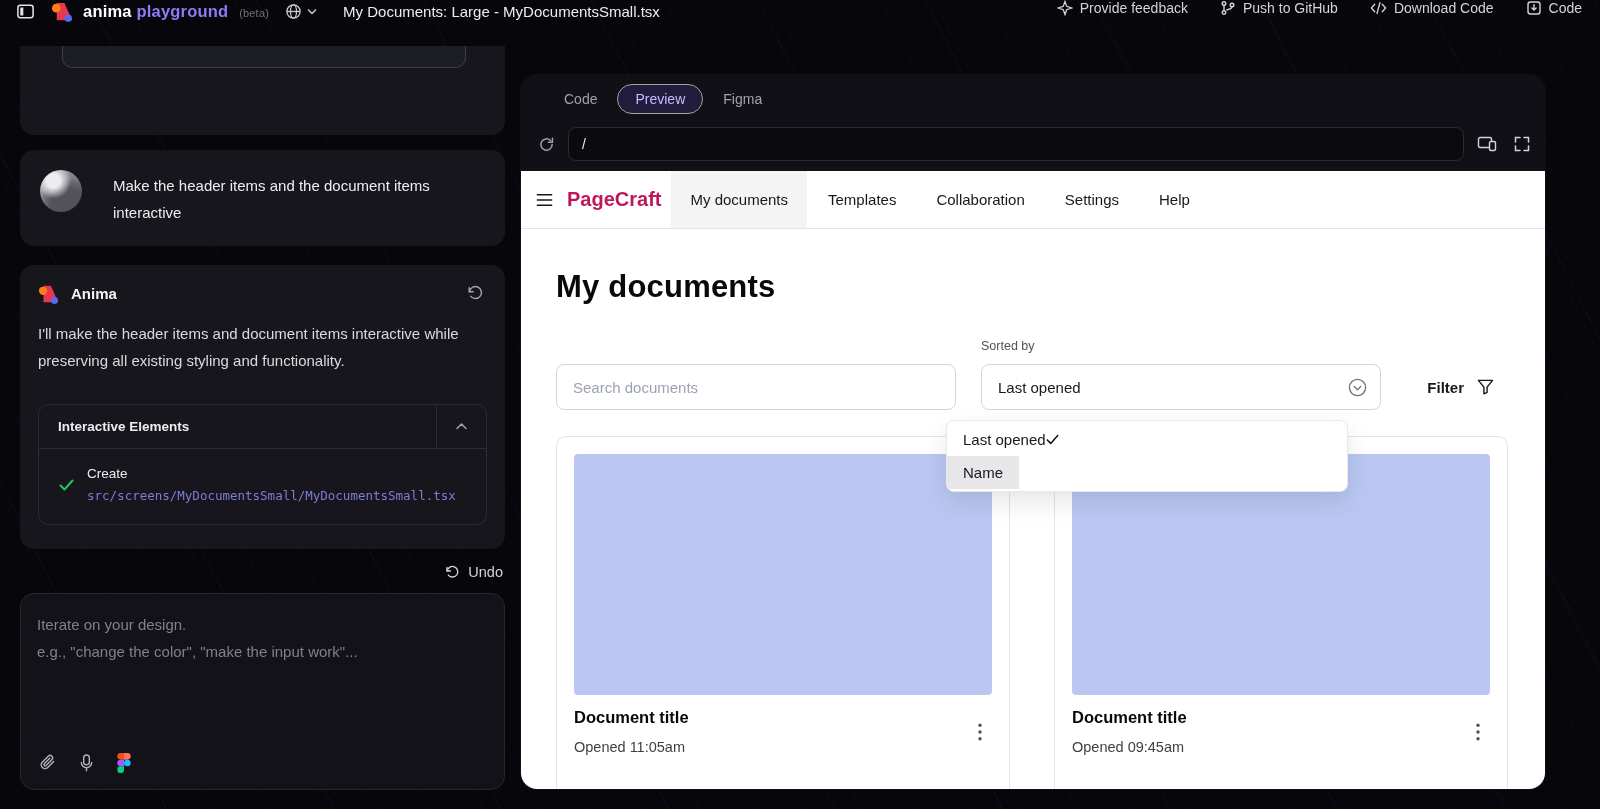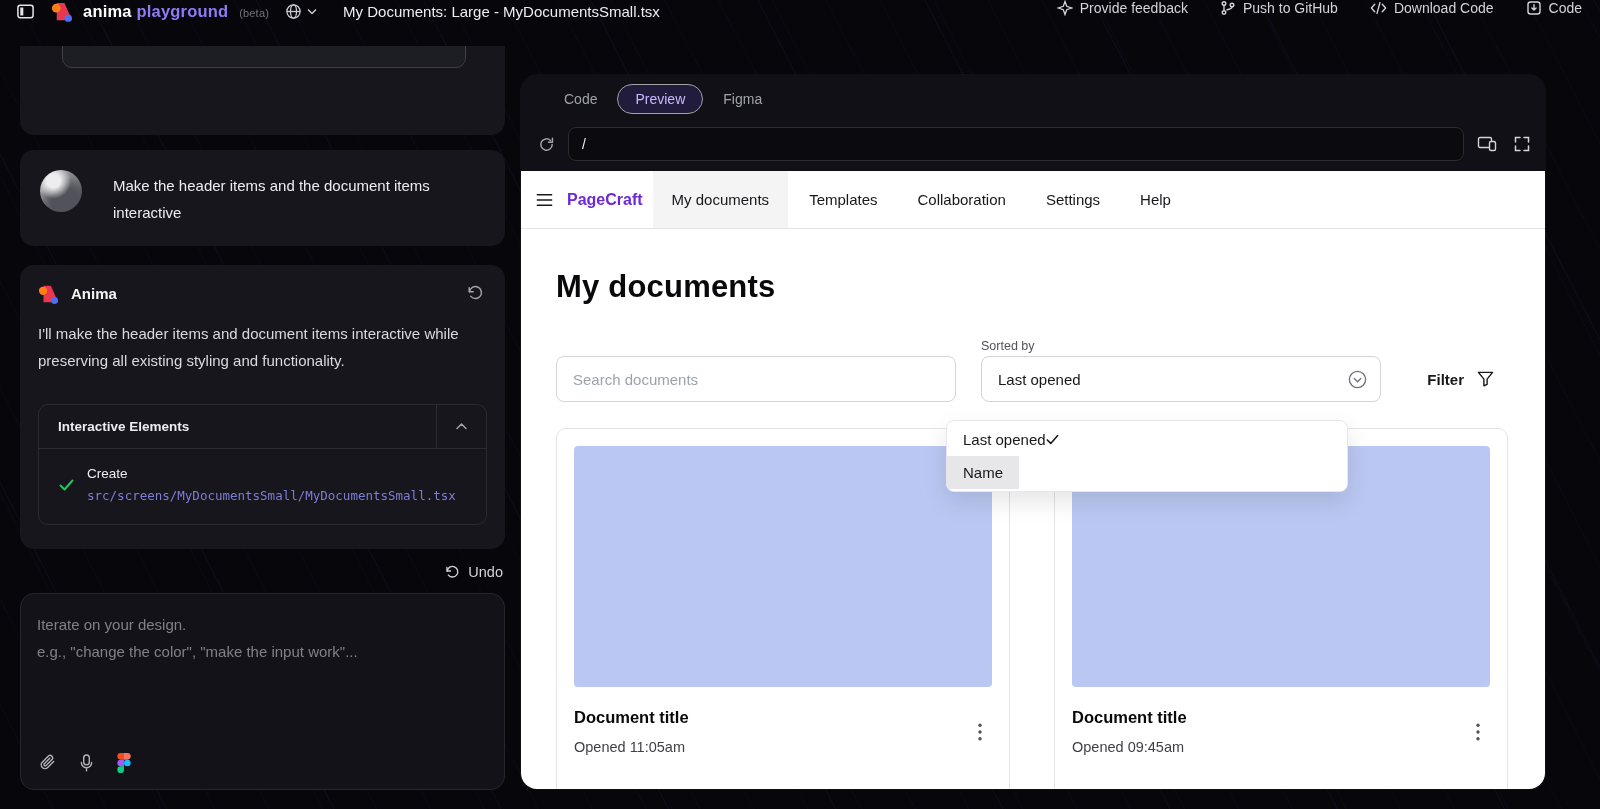--- a/index.html
+++ b/index.html
@@ -67,45 +67,45 @@
   .ptab { font-size:14px; color:#a1a1aa; padding:7px 13px;text-align:right; }
   .ptab.active { background:rgba(124,92,255,0.16); border:1px solid #a3a3a3; border-radius:17px; color:#c9b9ff; padding:6px 17px; }
   .url-row { height:48px; display:flex; align-items:center; padding:0 15px 6px 17px; gap:13px; flex:none; }
   .refresh-btn { color:#a1a1aa; display:flex; }
   .url-input { flex:1; height:34px; background:#0a0a0f; border:1px solid #2b2b33; border-radius:8px; color:#ececf1; font-size:14px; padding:0 13px; font-family:"Liberation Sans", sans-serif; outline:none; }
   .url-icons { display:flex; align-items:center; gap:17px; color:#d4d4d8; }
 
   .app { flex:1; background:#fff; color:#18181b; display:flex; flex-direction:column; min-height:0; }
   .app-nav { height:58px; border-bottom:1px solid #e4e4e7; display:flex; align-items:stretch; flex:none; }
   .burger { width:46px; display:flex; align-items:center; justify-content:center; color:#18181b; }
-  .app-brand { display:flex; align-items:center; font-size:16px; font-weight:700; color:#6d28d9; padding-right:10px; }
+  .app-brand { display:flex; align-items:center; font-size:20px; font-weight:700; color:#be185d; padding-right:10px; }
   .nav-item { display:flex; align-items:center; padding:0 19px; font-size:15px; color:#18181b; }
   .nav-item.active { background:#f4f4f5; }
   .nav-item + .nav-item { margin-left:2px; }
 
   .app-content { flex:1; padding:0 35px; position:relative; overflow:hidden; }
   .page-title { margin-top:42px; font-size:31px; font-weight:800; color:#09090b; line-height:1; letter-spacing:.2px; }
   .controls { margin-top:37px; display:flex; align-items:flex-end; }
   .search-input { width:400px; height:46px; border:1px solid #d4d4d8; border-radius:8px; padding:0 16px; font-size:15px; color:#18181b; font-family:"Liberation Sans", sans-serif; outline:none; }
   .search-input::placeholder { color:#9ca3af; }
   .sort-group { margin-left:25px; display:flex; flex-direction:column; }
-  .sort-label { font-size:12.5px; color:#52525b; margin-bottom:3px; }
+  .sort-label { font-size:12.5px; color:#52525b; margin-bottom:11px; }
   .sort-select { width:400px; height:46px; border:1px solid #d4d4d8; border-radius:8px; display:flex; align-items:center; justify-content:space-between; padding:0 12px 0 16px; font-size:15px; color:#18181b; background:#fff; }
   .sort-select .cicon { color:#71717a; }
   .filter-group { margin-left:auto; margin-right:16px; height:46px; display:flex; align-items:center; gap:13px; font-size:15px; font-weight:600; color:#18181b; }
 
   .menu { position:absolute; left:425px; top:191px; width:402px; background:#fff; border:1px solid #e8e8ec; border-radius:8px; box-shadow:0 10px 24px rgba(0,0,0,0.10); z-index:6; overflow:hidden; padding:2px 0; }
   .menu-item { height:33px; display:flex; align-items:center; justify-content:space-between; padding:0 16px; font-size:15px; color:#18181b; }
   .menu-item.hl { background:#e7e7ea; }
   .menu-check { color:#18181b; }
 
   .cards { margin-top:26px; display:flex; gap:44px; }
   .doc-card { width:454px; height:430px; background:#fff; border:1px solid #e4e4e7; border-radius:10px; padding:17px; flex:none; }
   .doc-img { height:241px; background:#b9c7f2; border-radius:4px; }
-  .doc-footer { margin-top:21px; display:flex; justify-content:space-between; align-items:center; }
+  .doc-footer { margin-top:13px; display:flex; justify-content:space-between; align-items:center; }
   .doc-title { font-size:16.5px; font-weight:700; color:#09090b; }
   .doc-opened { margin-top:12px; font-size:14.5px; color:#3f3f46; }
   .kebab { color:#52525b; padding:6px 10px; display:flex; }
 </style>
 </head>
 <body>
 
 <header class="topbar">
   <div class="tb-left">
     <button class="toggle-btn">

